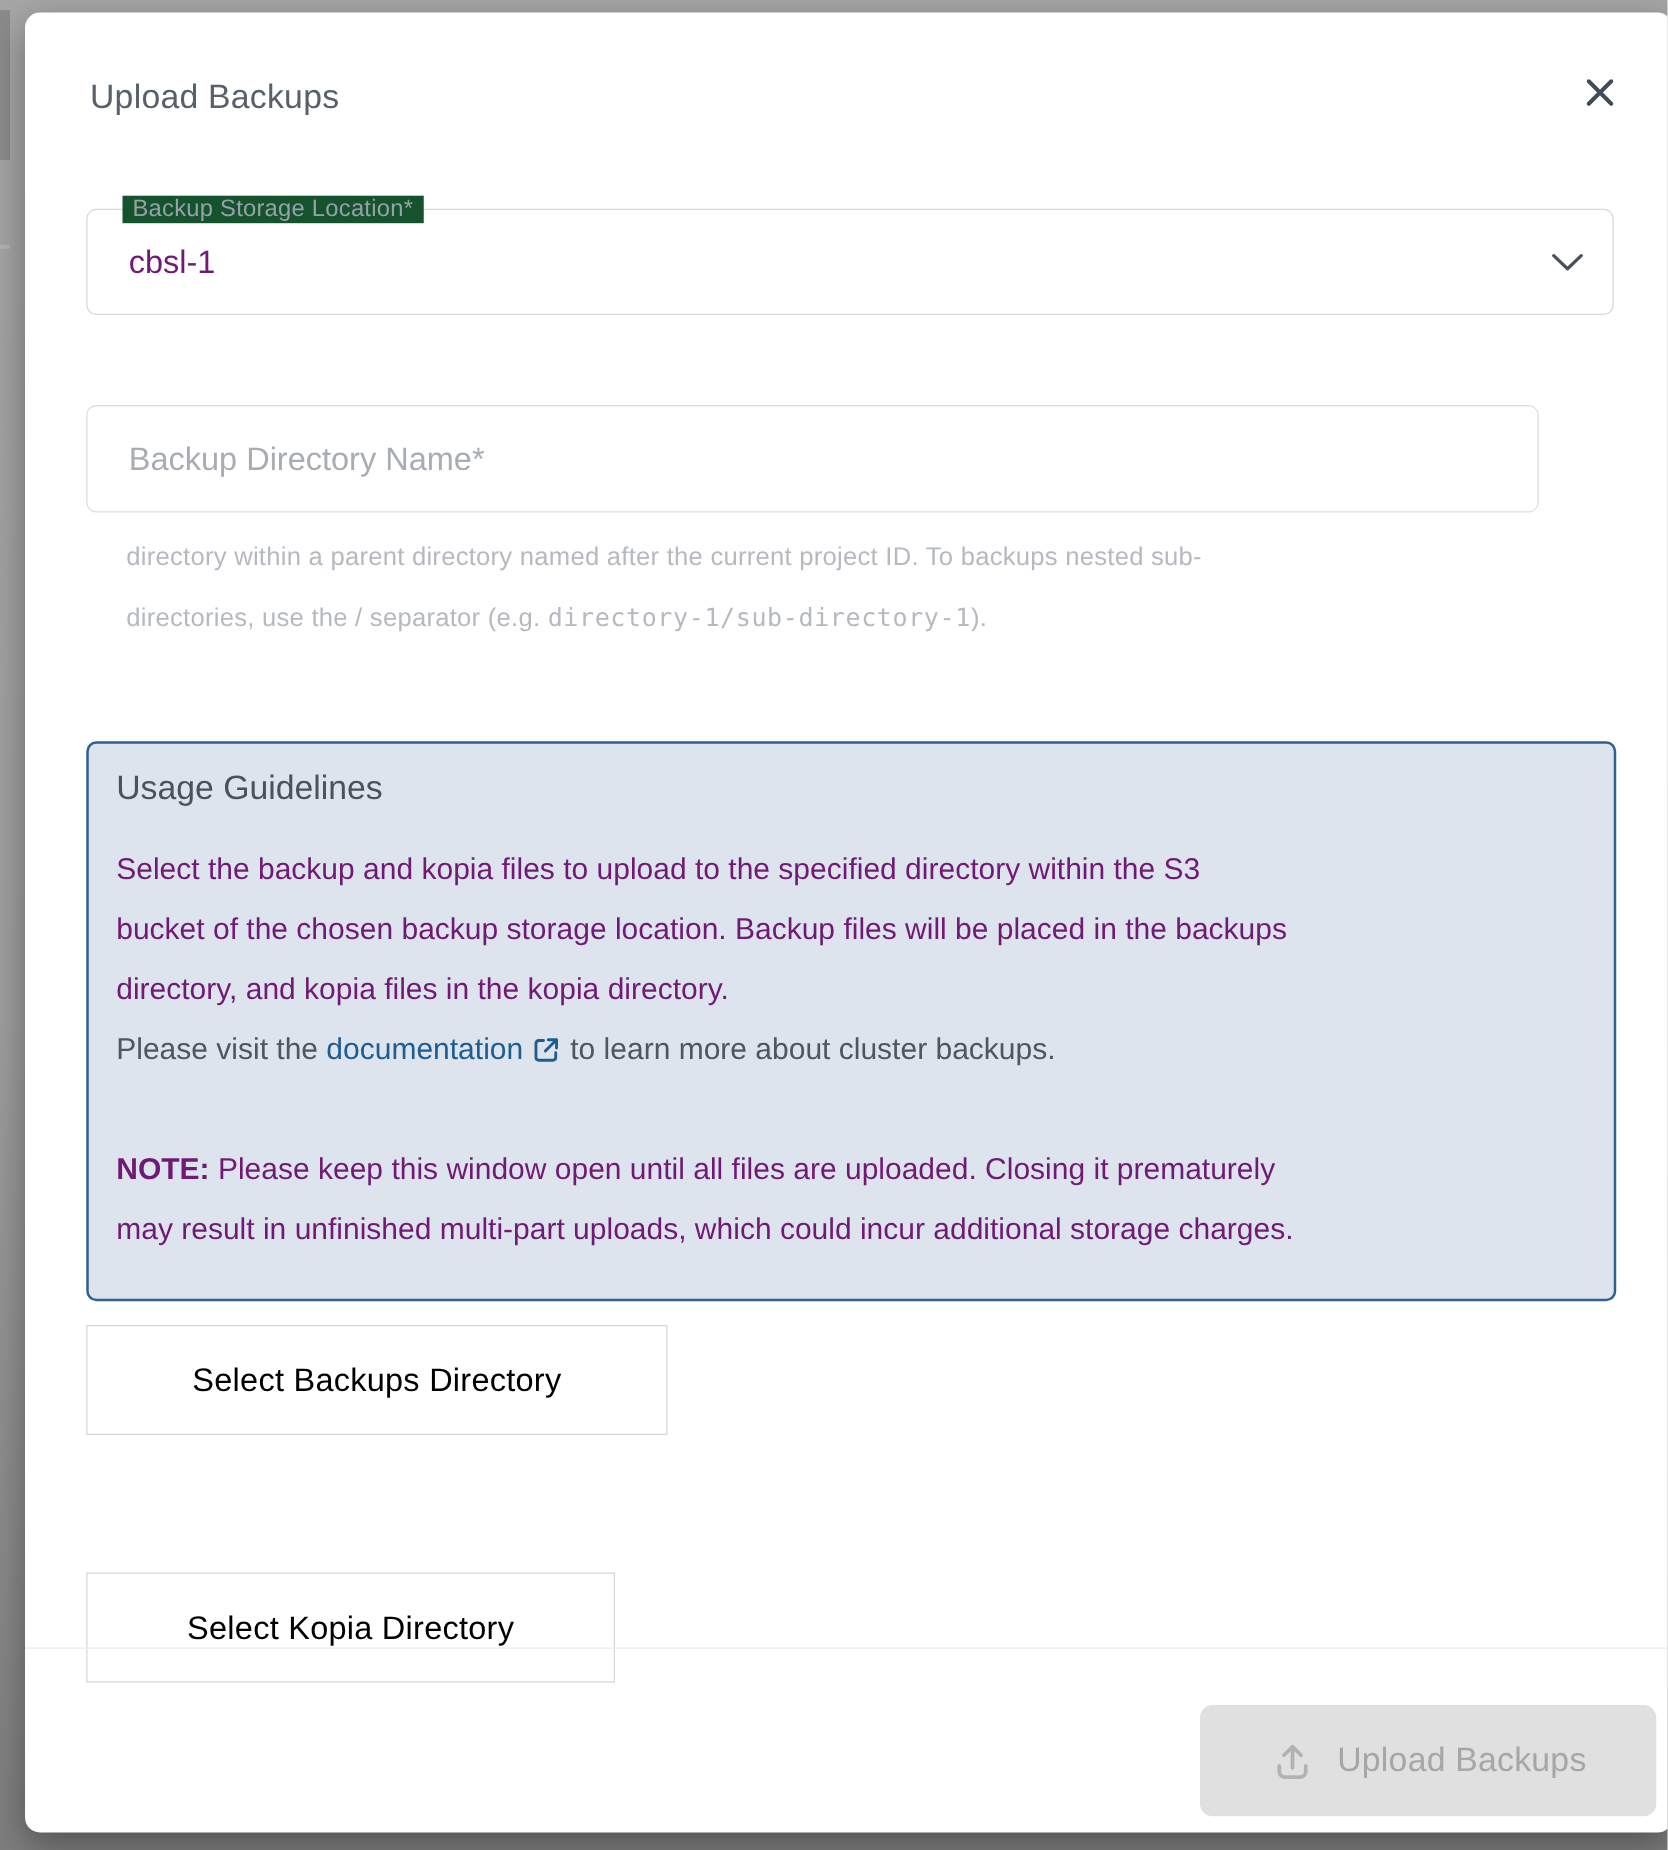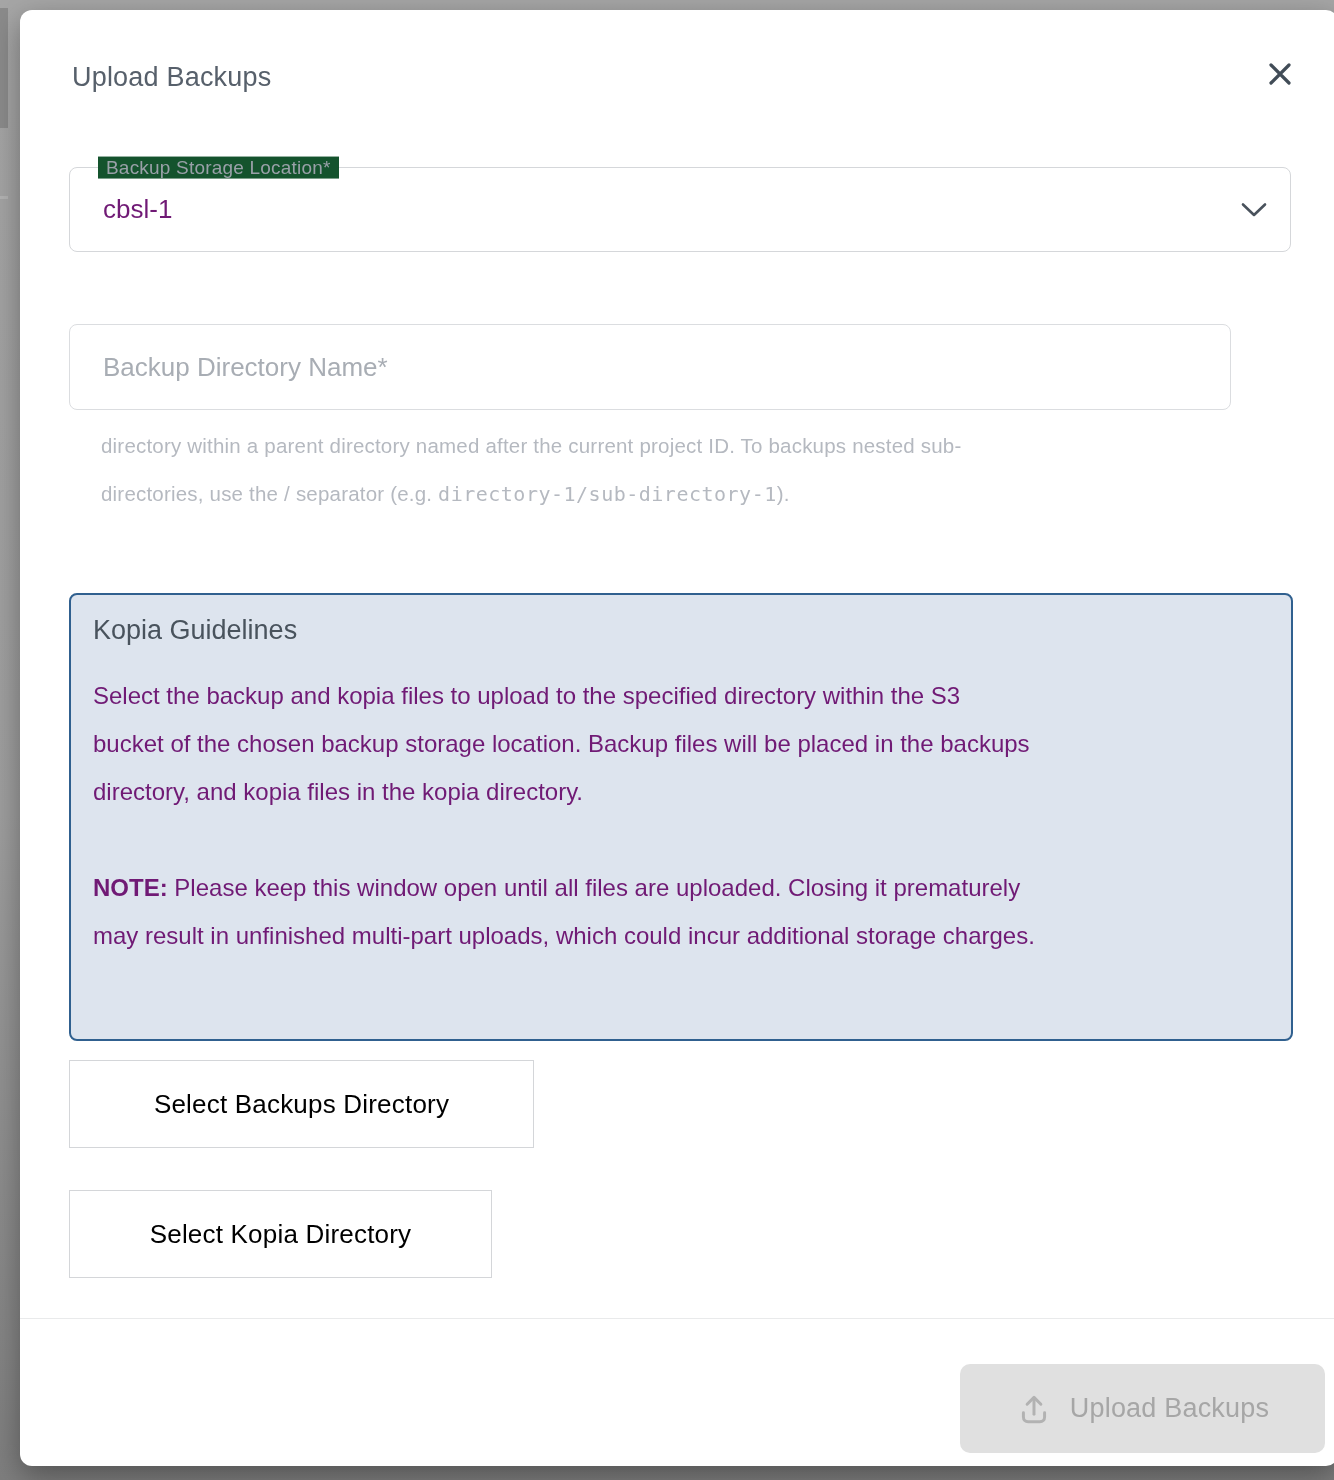--- a/index.html
+++ b/index.html
@@ -87,21 +87,21 @@
   .note-bold{font-weight:700;}
 
   .outline-btn{
     position:absolute;left:49px;height:88px;
     background:#fff;border:1px solid #d4d6d9;border-radius:0;
     font-family:"Liberation Sans", sans-serif;
     font-size:26px;font-weight:500;color:#000000;letter-spacing:.2px;
     cursor:pointer;display:flex;align-items:center;justify-content:center;
   }
   .btn-backups{top:1050px;width:465px;}
-  .btn-kopia{top:1180px;width:423px;}
+  .btn-kopia{top:1248px;width:423px;}
 
   .footer-divider{
     position:absolute;left:0;top:1308px;width:100%;height:1px;background:#e9eaeb;
   }
   .upload-btn{
     position:absolute;left:940px;top:1354px;width:365px;height:89px;
     background:#e0e0e0;border:none;border-radius:10px;
     font-family:"Liberation Sans", sans-serif;
     font-size:27px;color:#a6a6a6;letter-spacing:.2px;
     display:flex;align-items:center;justify-content:center;gap:18px;
@@ -137,24 +137,29 @@
   </div>
 
   <input class="text-field" type="text" value="" placeholder="Backup Directory Name*" style="">
 
   <div class="helper">
     <span class="line">directory within a parent directory named after the current project ID. To backups nested sub-</span>
     <span class="line"><span>directories, use the / separator (e.g. </span><code>directory-1/sub-directory-1</code><span>).</span></span>
   </div>
 
   <div class="guidelines">
-    <p class="gl-title">Kopia Guidelines</p>
+    <p class="gl-title">Usage Guidelines</p>
     <span class="gl-line">Select the backup and kopia files to upload to the specified directory within the S3</span>
     <span class="gl-line">bucket of the chosen backup storage location. Backup files will be placed in the backups</span>
     <span class="gl-line">directory, and kopia files in the kopia directory.</span>
+    <div class="gl-link-line"><span>Please visit the </span><a class="doc-link"><span>documentation</span><span class="ext-icon" style="display:flex;"><svg width="26" height="26" viewBox="0 0 24 24" fill="none">
+              <path d="M10 5 H6.6 C5.2 5 4.4 5.8 4.4 7.2 V17.4 C4.4 18.8 5.2 19.6 6.6 19.6 H16.8 C18.2 19.6 19 18.8 19 17.4 V14" stroke="#1d5d90" stroke-width="2.1" stroke-linecap="round"></path>
+              <path d="M13.5 4.4 H19.6 V10.5" stroke="#1d5d90" stroke-width="2.1" stroke-linecap="round" stroke-linejoin="round"></path>
+              <path d="M19.2 4.8 L11.3 12.7" stroke="#1d5d90" stroke-width="2.1" stroke-linecap="round"></path>
+            </svg></span></a><span> to learn more about cluster backups.</span></div>
     <div class="gl-spacer"></div>
     <span class="gl-line"><span class="note-bold">NOTE:</span><span> Please keep this window open until all files are uploaded. Closing it prematurely</span></span>
     <span class="gl-line">may result in unfinished multi-part uploads, which could incur additional storage charges.</span>
   </div>
 
   <button class="outline-btn btn-backups">Select Backups Directory</button>
 
   <button class="outline-btn btn-kopia">Select Kopia Directory</button>
 
   <div class="footer-divider"></div>

